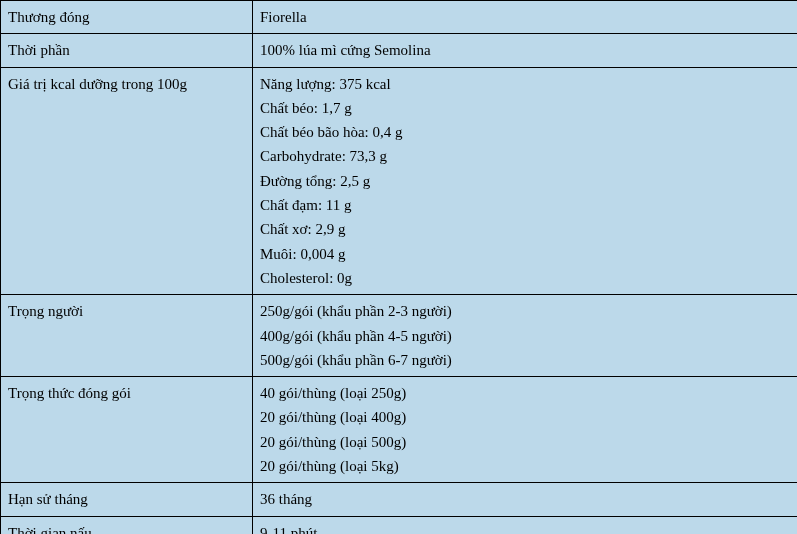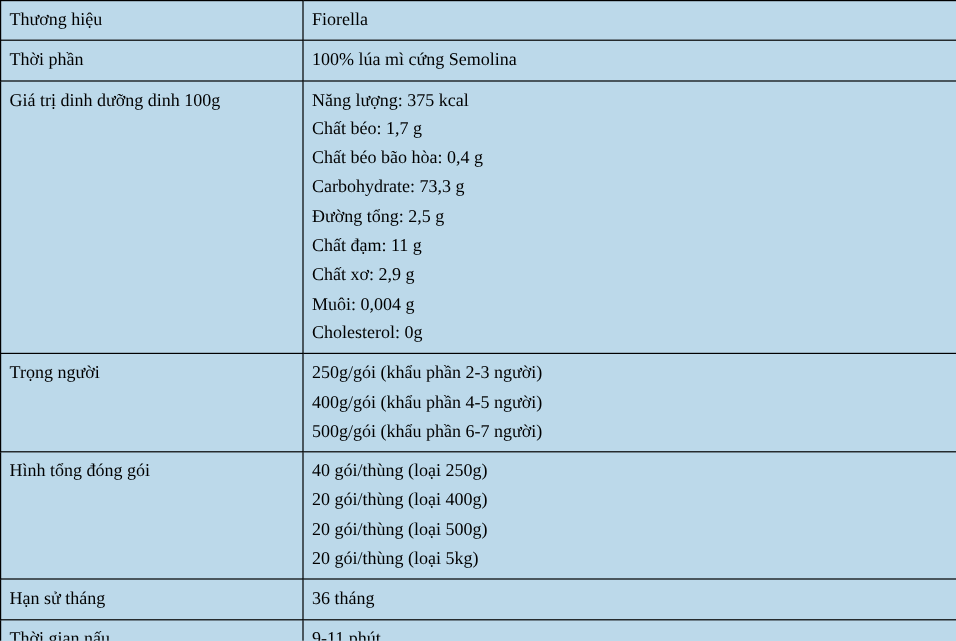--- a/index.html
+++ b/index.html
@@ -40,33 +40,33 @@
   .cell-label {
     white-space: nowrap;
   }
 </style>
 </head>
 <body>
 
 <table class="spec-table">
   <tbody>
     <tr>
-      <td class="col-label cell-label">Thương hiệu</td>
+      <td class="col-label cell-label">Thương đóng</td>
       <td class="col-value">
         <span class="line">Fiorella</span>
       </td>
     </tr>
     <tr>
       <td class="col-label cell-label">Thời phần</td>
       <td class="col-value">
         <span class="line">100% lúa mì cứng Semolina</span>
       </td>
     </tr>
     <tr>
-      <td class="col-label cell-label">Giá trị dinh dưỡng dinh 100g</td>
+      <td class="col-label cell-label">Giá trị kcal dưỡng trong 100g</td>
       <td class="col-value">
         <span class="line">Năng lượng: 375 kcal</span>
         <span class="line">Chất béo: 1,7 g</span>
         <span class="line">Chất béo bão hòa: 0,4 g</span>
         <span class="line">Carbohydrate: 73,3 g</span>
         <span class="line">Đường tổng: 2,5 g</span>
         <span class="line">Chất đạm: 11 g</span>
         <span class="line">Chất xơ: 2,9 g</span>
         <span class="line">Muôi: 0,004 g</span>
         <span class="line">Cholesterol: 0g</span>
@@ -74,21 +74,21 @@
     </tr>
     <tr>
       <td class="col-label cell-label">Trọng người</td>
       <td class="col-value">
         <span class="line">250g/gói (khẩu phần 2-3 người)</span>
         <span class="line">400g/gói (khẩu phần 4-5 người)</span>
         <span class="line">500g/gói (khẩu phần 6-7 người)</span>
       </td>
     </tr>
     <tr>
-      <td class="col-label cell-label">Hình tổng đóng gói</td>
+      <td class="col-label cell-label">Trọng thức đóng gói</td>
       <td class="col-value">
         <span class="line">40 gói/thùng (loại 250g)</span>
         <span class="line">20 gói/thùng (loại 400g)</span>
         <span class="line">20 gói/thùng (loại 500g)</span>
         <span class="line">20 gói/thùng (loại 5kg)</span>
       </td>
     </tr>
     <tr>
       <td class="col-label cell-label">Hạn sử tháng</td>
       <td class="col-value">

